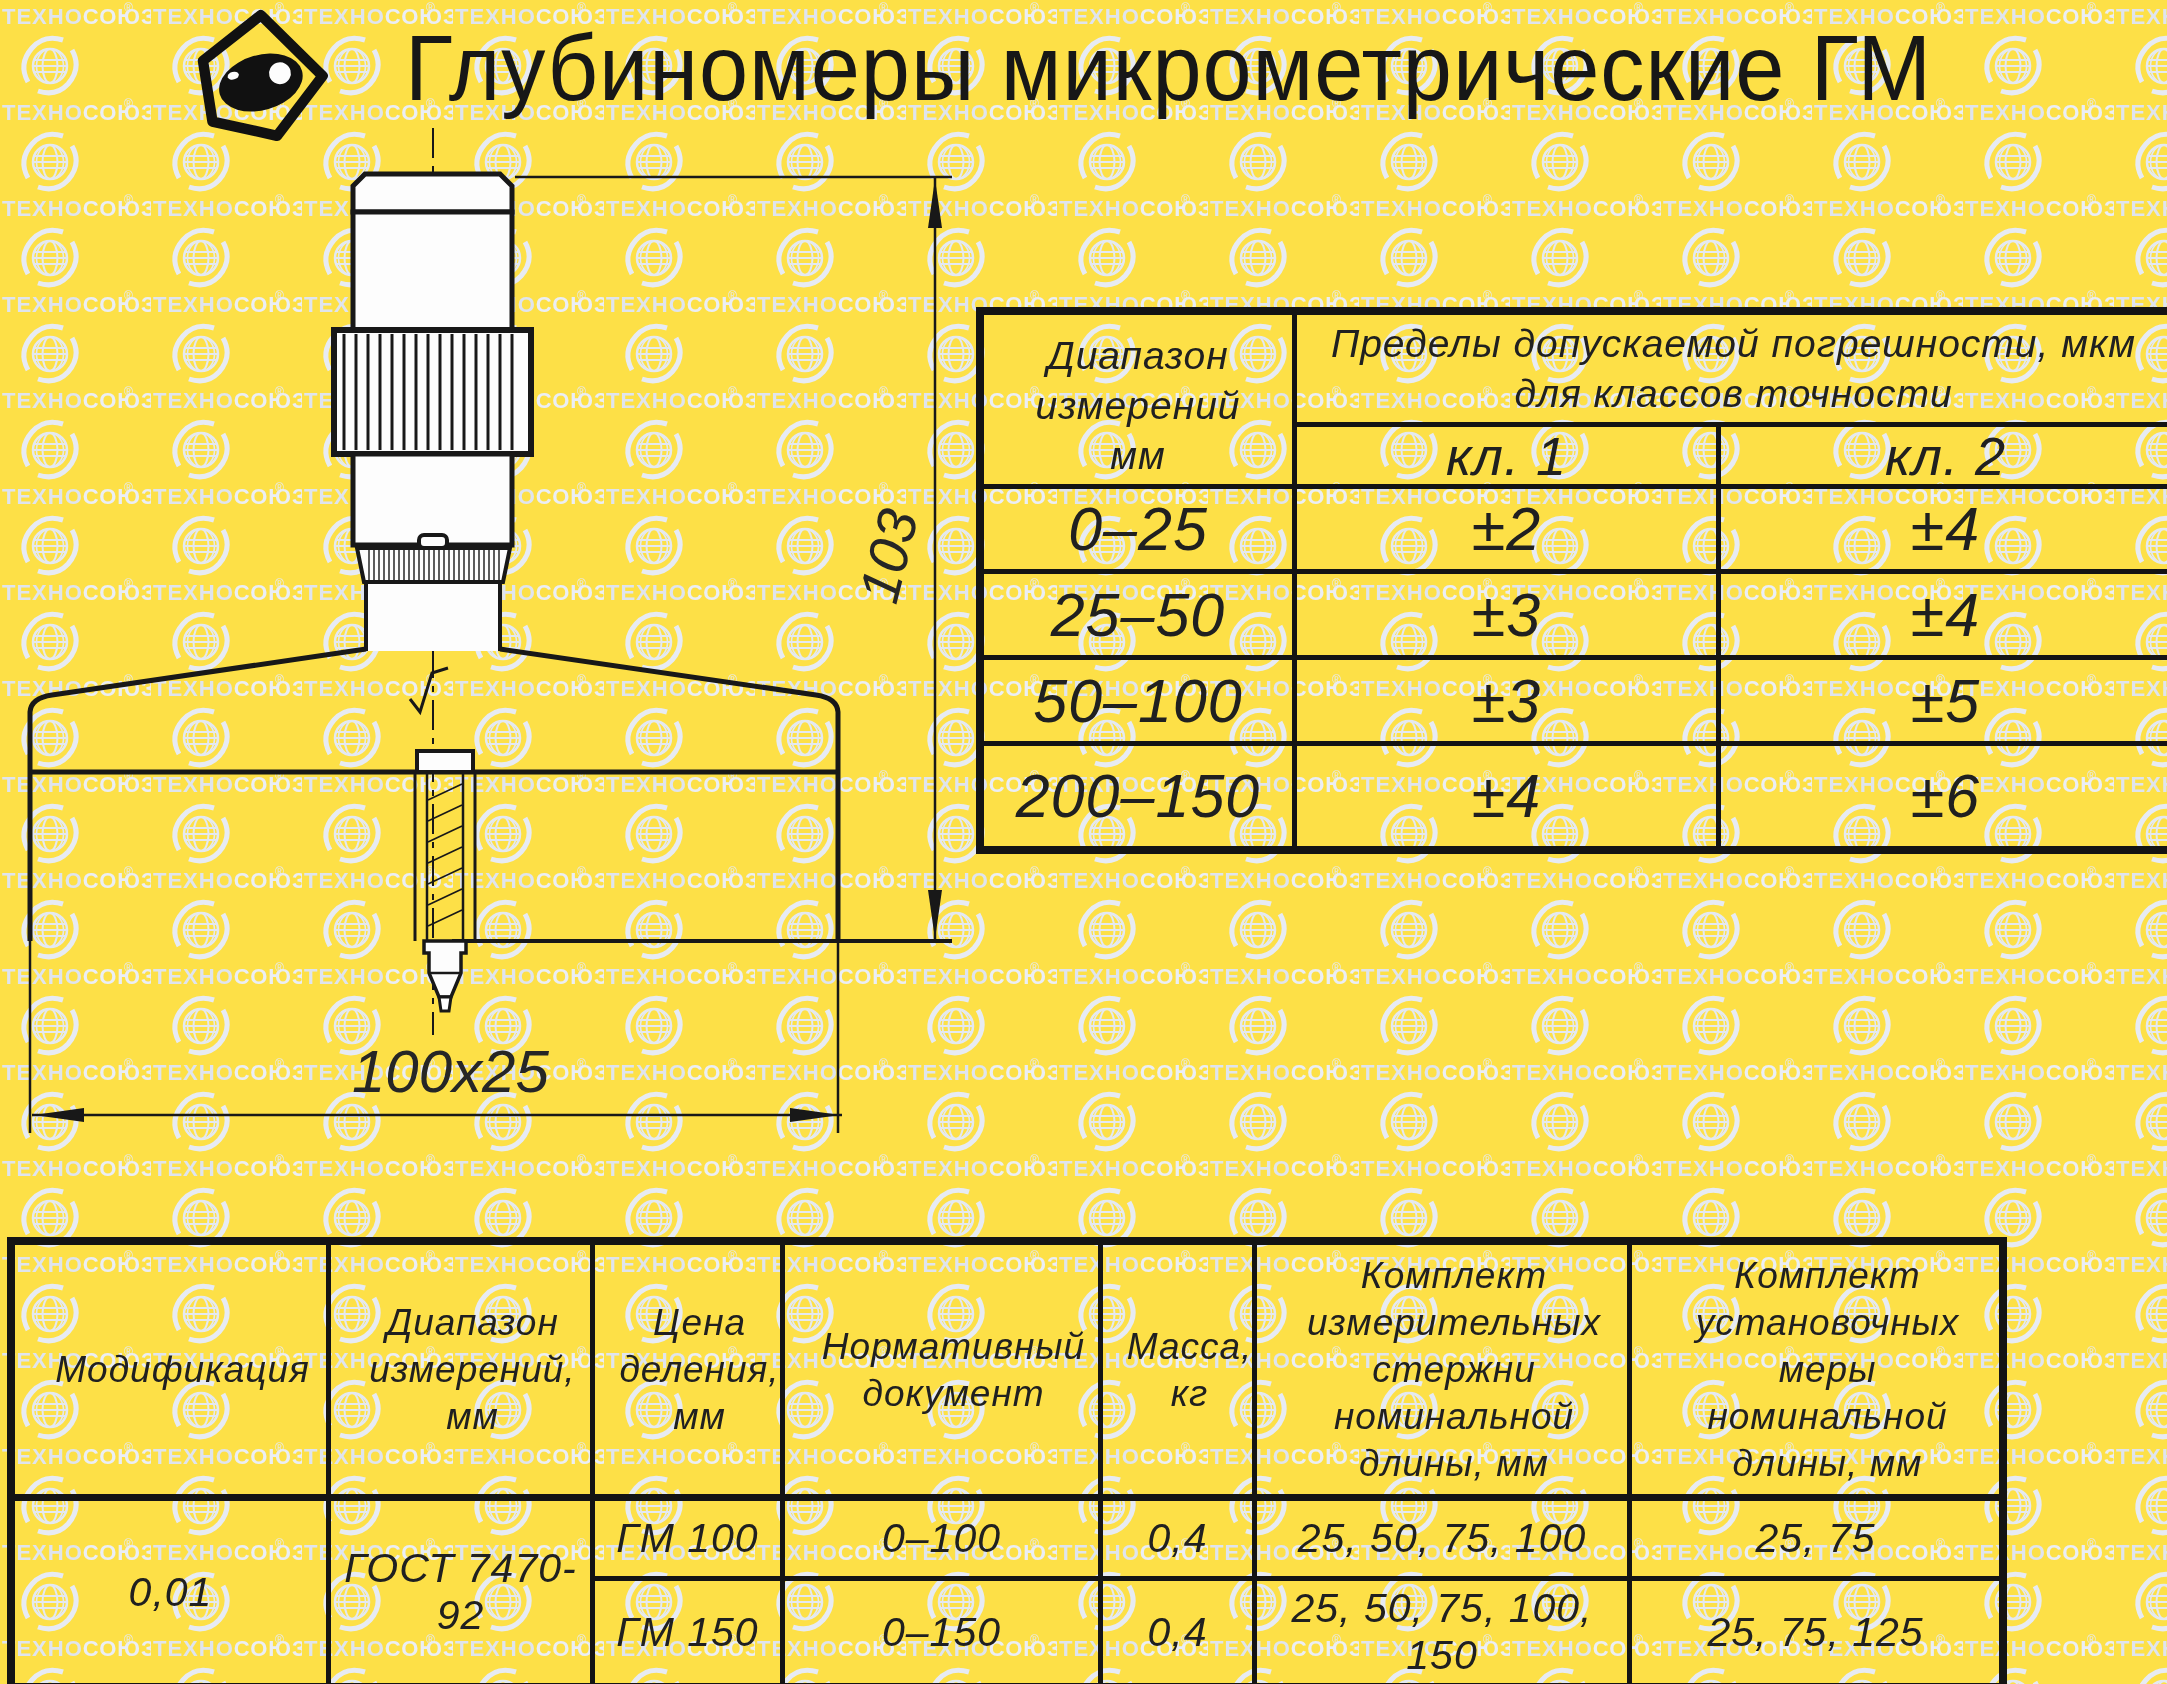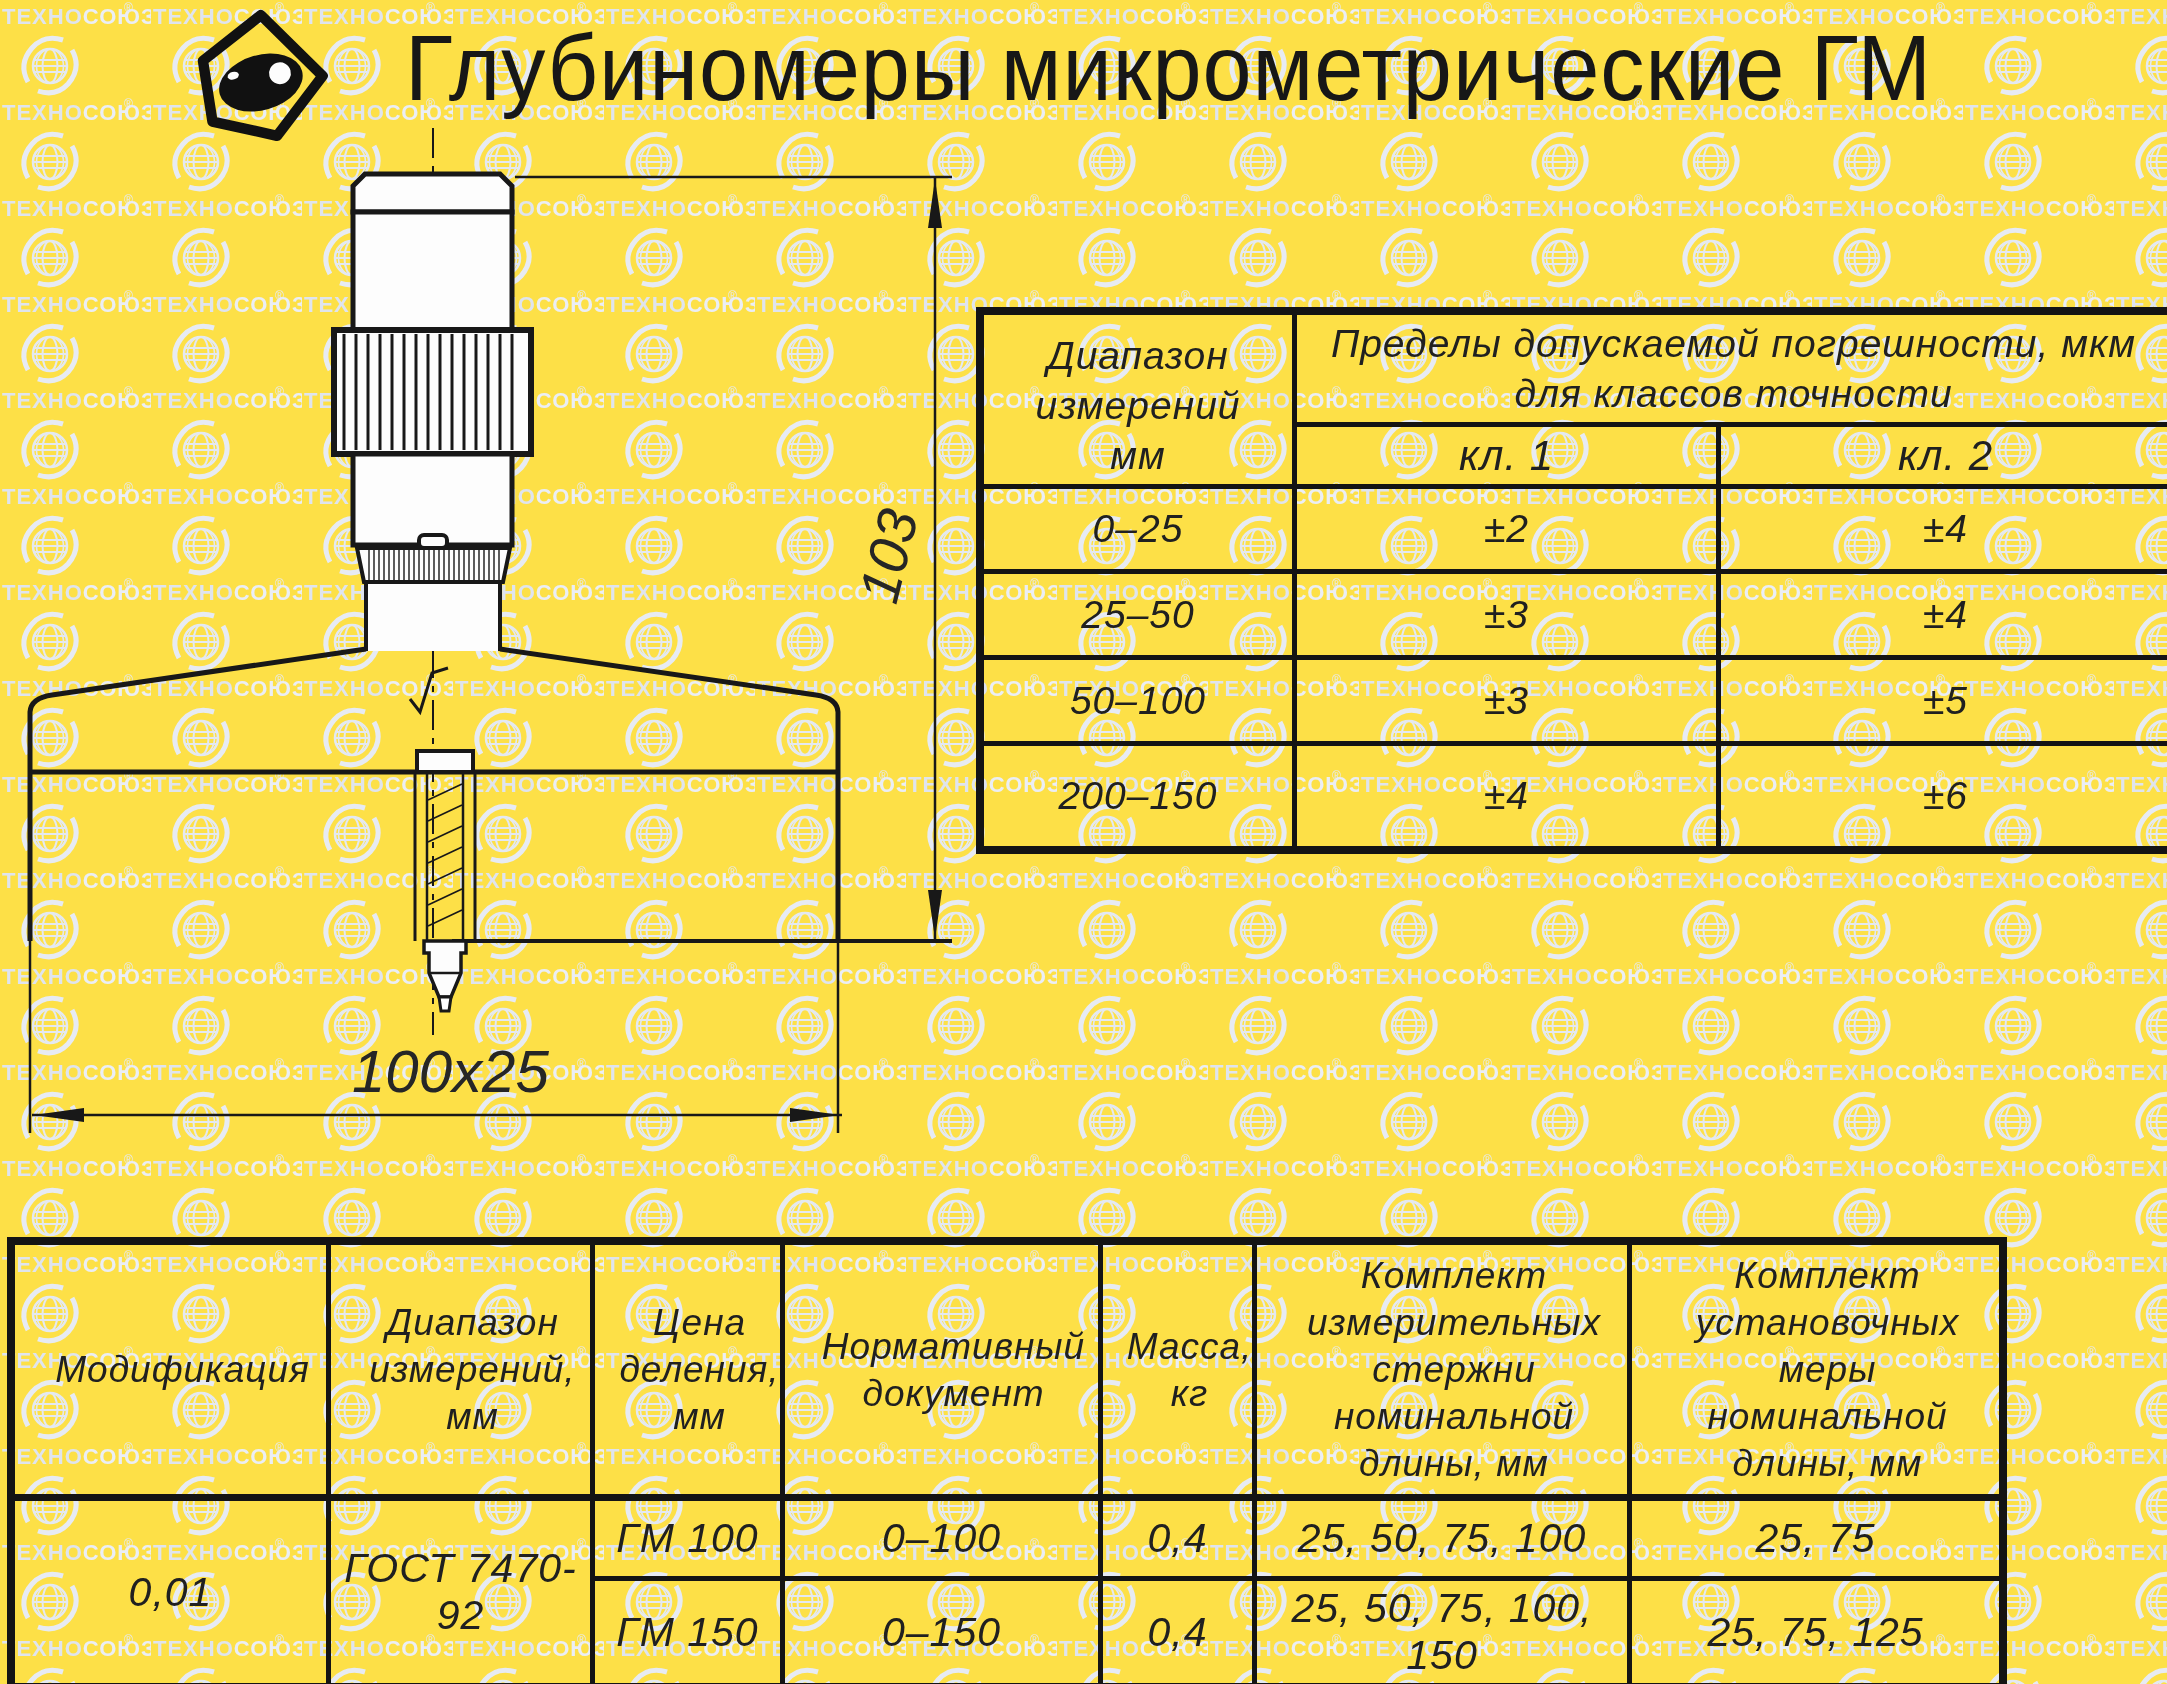--- a/index.html
+++ b/index.html
@@ -26,22 +26,22 @@
      font-style:italic;letter-spacing:1px;color:#202020;}
   .br{border-right:5px solid #141414;}
   .bb{border-bottom:5px solid #141414;}
   .bbt{border-bottom:7px solid #141414;padding-left:24px;}
   .col{flex-direction:column;}
   
   #acc-table{left:976px;top:307px;width:1186px;height:531px;
     grid-template-columns:313px 424px 1fr;
     grid-template-rows:112px 62px 85px 86px 86px 1fr;}
   #acc-table .hd{font-size:39px;line-height:50px;}
-  #acc-table .sub{font-size:42px;}
-  #acc-table .dt{font-size:39px;}
+  #acc-table .sub{font-size:54px;}
+  #acc-table .dt{font-size:61px;}
   .acc-c1h{grid-area:1/1/3/2;justify-content:space-between;padding:16px 0 10px;}
   .acc-span{grid-area:1/2/2/4;}
   
   #spec-table{left:7px;top:1237px;width:1984px;height:438px;
     grid-template-columns:316px 264px 190px 318px 154px 375px 1fr;
     grid-template-rows:256px 80px 1fr;}
   #spec-table .hd{font-size:37px;line-height:47px;}
   #spec-table .dt{font-size:41px;}
   .rspan{grid-row:2/4;}
 </style>

